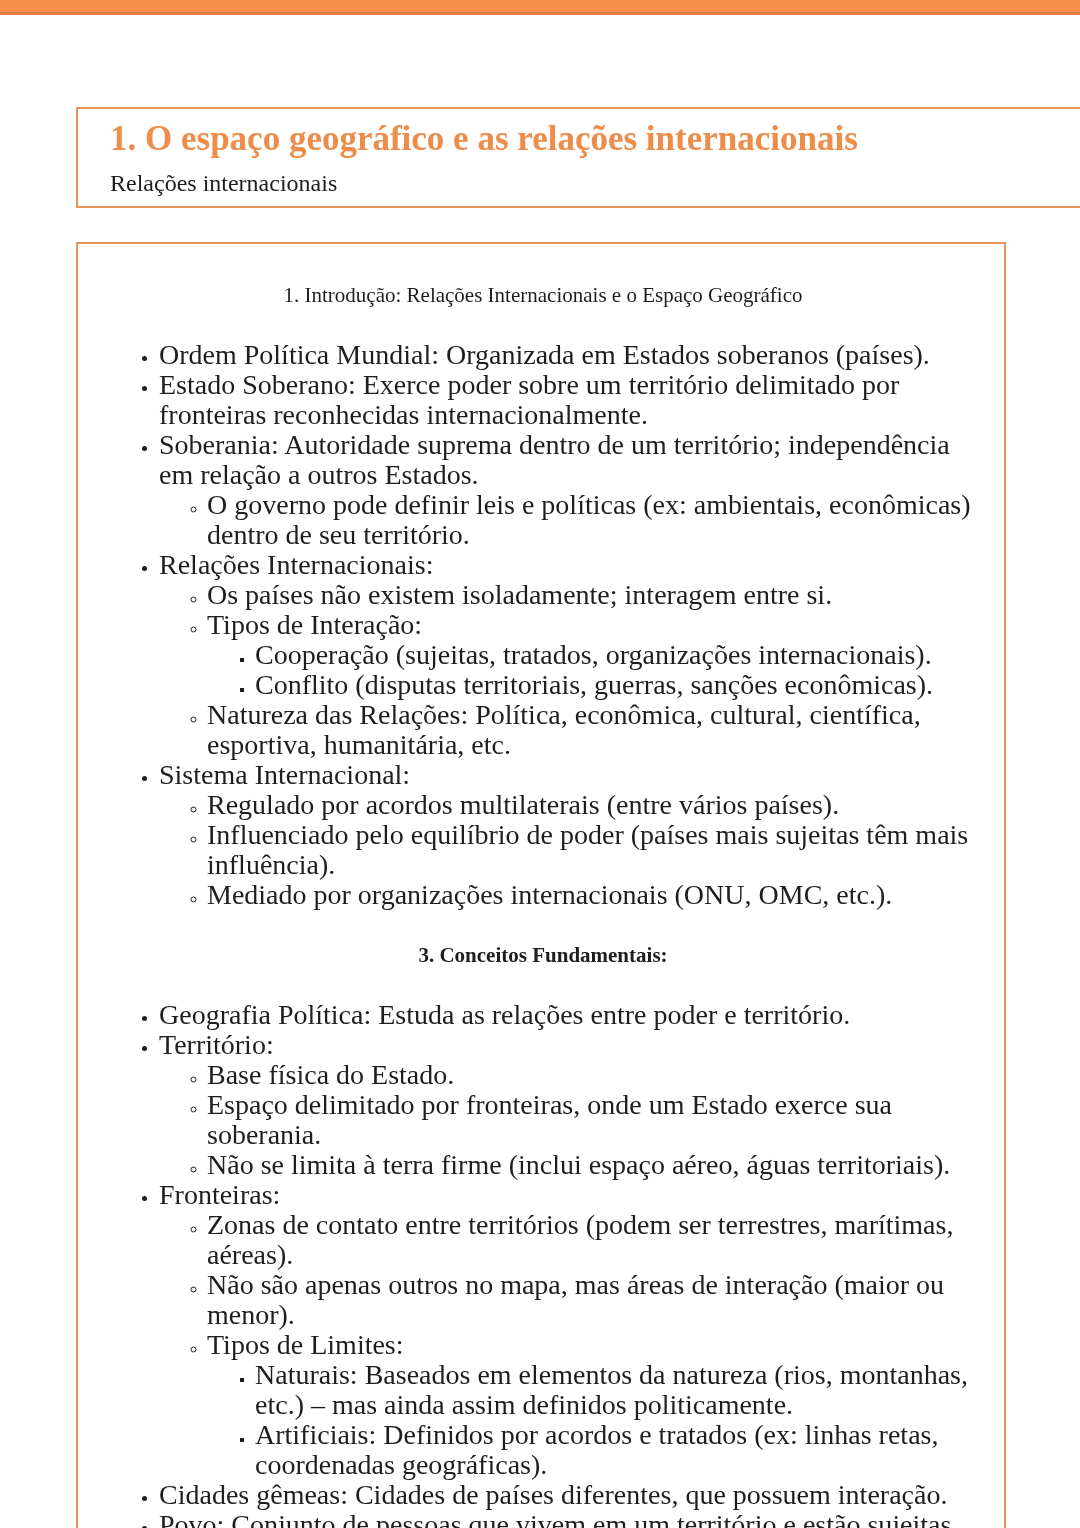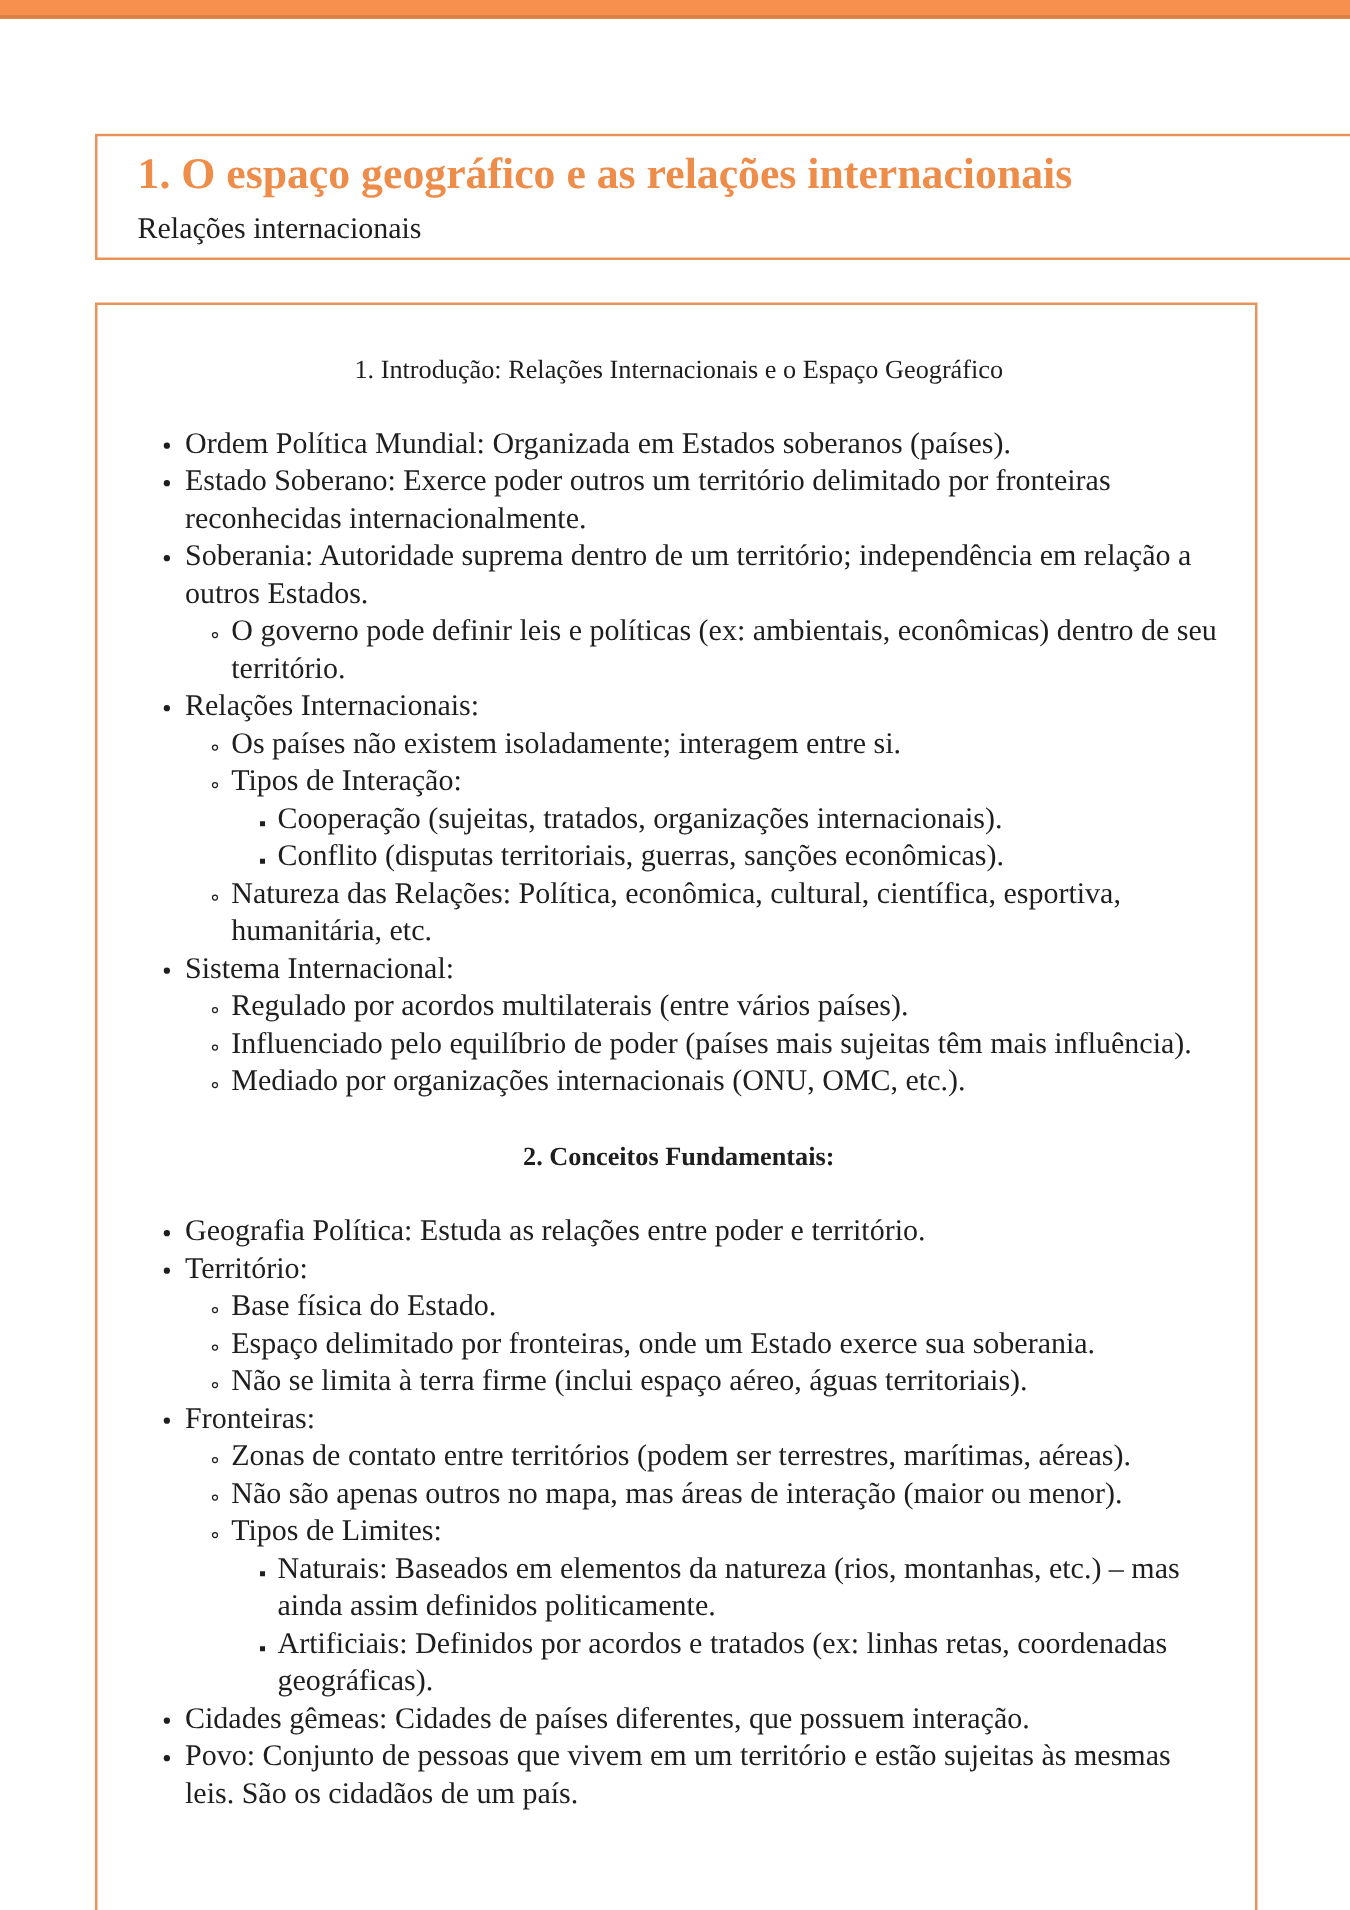--- a/index.html
+++ b/index.html
@@ -54,62 +54,63 @@
     margin-bottom:30px;
     text-align:center;
   }
   .sec-heading.bold{font-weight:bold;}
   .sec-list{margin-bottom:30px;}
   ul{list-style-position:outside;}
   ul.lvl1{list-style-type:disc;padding-left:36px;}
   ul.lvl2{list-style-type:circle;padding-left:37px;}
   ul.lvl3{list-style-type:square;padding-left:37px;}
   li{
-    font-size:24px;
+    font-size:28px;
     line-height:30px;
     color:var(--ink);
+    margin-left:11px;
   }
   li::marker{font-size:17px;}
   ul.lvl2 > li::marker{font-size:16px;}
   ul.lvl3 > li::marker{font-size:14px;}
 </style>
 </head>
 <body>
 
 <div class="top-bar"></div>
 
 <div class="header-box">
   <div class="page-title">1. O espaço geográfico e as relações internacionais</div>
   <div class="page-subtitle">Relações internacionais</div>
 </div>
 
 <div class="content-box">
   <div id="sections">
       <div class="sec-heading">1. Introdução: Relações Internacionais e o Espaço Geográfico</div>
       <ul class="lvl1 sec-list">
         <li>Ordem Política Mundial: Organizada em Estados soberanos (países).</li>
-        <li>Estado Soberano: Exerce poder outros um território delimitado por fronteiras reconhecidas internacionalmente.</li>
+        <li>Estado Soberano: Exerce poder sobre um território delimitado por fronteiras reconhecidas internacionalmente.</li>
         <li>Soberania: Autoridade suprema dentro de um território; independência em relação a outros Estados.<ul class="lvl2">
             <li>O governo pode definir leis e políticas (ex: ambientais, econômicas) dentro de seu território.</li>
           </ul></li>
         <li>Relações Internacionais:<ul class="lvl2">
             <li>Os países não existem isoladamente; interagem entre si.</li>
             <li>Tipos de Interação:<ul class="lvl3">
                 <li>Cooperação (sujeitas, tratados, organizações internacionais).</li>
                 <li>Conflito (disputas territoriais, guerras, sanções econômicas).</li>
               </ul></li>
             <li>Natureza das Relações: Política, econômica, cultural, científica, esportiva, humanitária, etc.</li>
           </ul></li>
         <li>Sistema Internacional:<ul class="lvl2">
             <li>Regulado por acordos multilaterais (entre vários países).</li>
             <li>Influenciado pelo equilíbrio de poder (países mais sujeitas têm mais influência).</li>
             <li>Mediado por organizações internacionais (ONU, OMC, etc.).</li>
           </ul></li>
       </ul>
-      <div class="sec-heading bold">2. Conceitos Fundamentais:</div>
+      <div class="sec-heading bold">3. Conceitos Fundamentais:</div>
       <ul class="lvl1 sec-list">
         <li>Geografia Política: Estuda as relações entre poder e território.</li>
         <li>Território:<ul class="lvl2">
             <li>Base física do Estado.</li>
             <li>Espaço delimitado por fronteiras, onde um Estado exerce sua soberania.</li>
             <li>Não se limita à terra firme (inclui espaço aéreo, águas territoriais).</li>
           </ul></li>
         <li>Fronteiras:<ul class="lvl2">
             <li>Zonas de contato entre territórios (podem ser terrestres, marítimas, aéreas).</li>
             <li>Não são apenas outros no mapa, mas áreas de interação (maior ou menor).</li>

